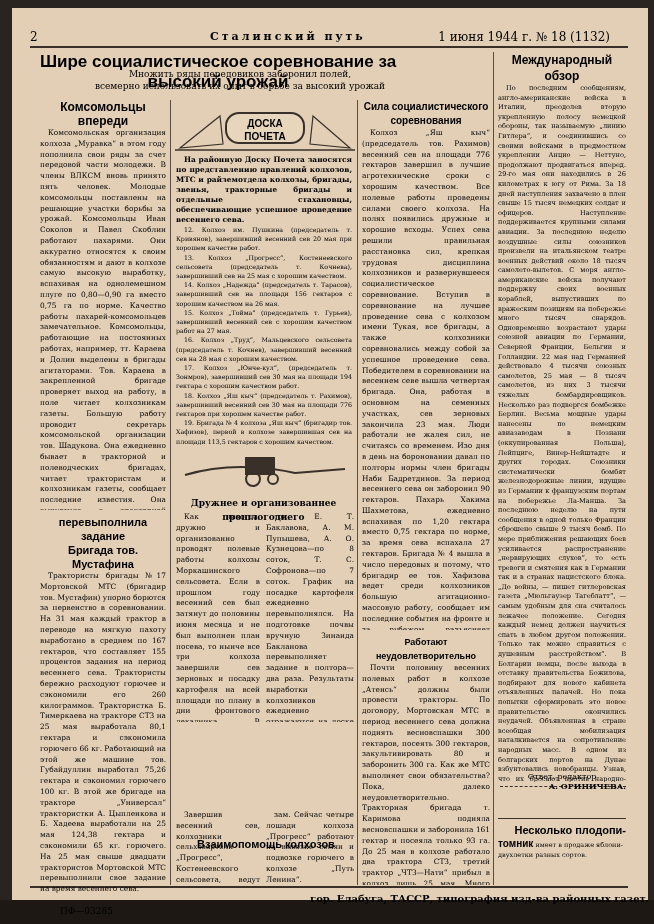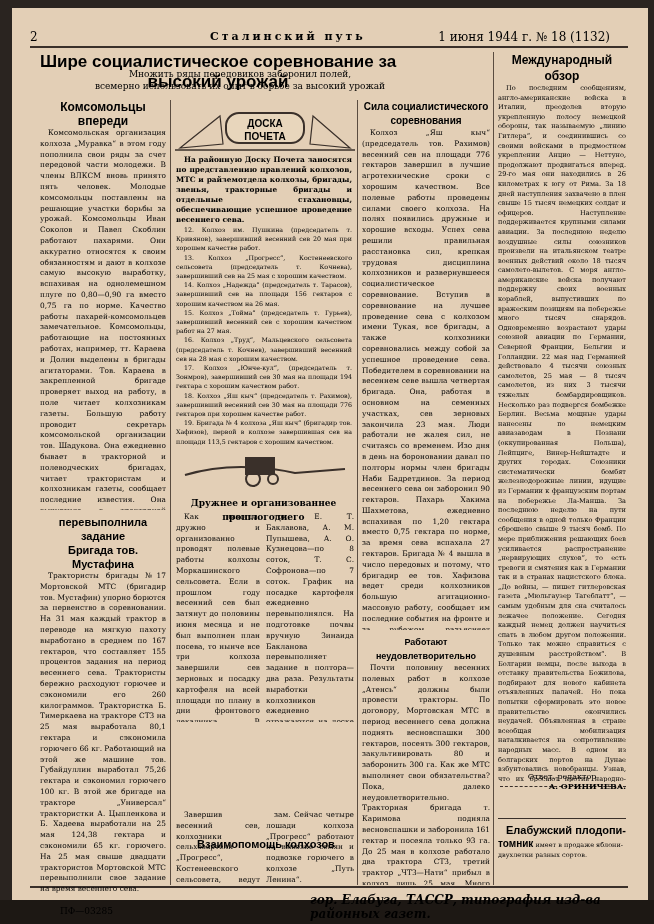--- a/index.html
+++ b/index.html
@@ -16,21 +16,21 @@
   .vline{position:absolute;border-left:1px solid #5a4c40;}
   .col{position:absolute;font-size:7.4px;line-height:10.8px;text-align:justify;overflow:hidden;}
   .col p{margin:0;text-indent:8px;}
   .h{font-family:"Liberation Sans",sans-serif;font-weight:bold;text-align:center;line-height:14px;}
   .sig{text-align:right;font-weight:bold;font-size:8px;}
   .doska{position:absolute;left:175px;top:108px;width:180px;height:44px;}
   .doska .plate{position:absolute;left:50px;top:4px;width:80px;height:32px;border:2px solid #3a302a;border-radius:14px;background:#e8d6bc;text-align:center;font-family:"Liberation Sans",sans-serif;font-weight:bold;font-size:10px;line-height:13px;padding-top:3px;box-sizing:border-box;}
   .tractor-art{position:absolute;left:175px;top:445px;width:180px;height:50px;}
   .dashed{border-top:1px dashed #3a302a;}
   .footer-left{position:absolute;left:60px;top:906px;font-size:9px;}
-  .footer-right{position:absolute;left:310px;top:893px;font-size:12px;font-weight:bold;font-style:italic;}
+  .footer-right{position:absolute;left:310px;top:893px;font-size:10px;font-weight:bold;}
 </style>
 </head>
 <body>
 
 <div class="paper"></div>
 <div class="paper-bottom"></div>
 
 <div class="masthead">
   <span class="pg">2</span>
   <span class="title">Сталинский путь</span>
@@ -143,19 +143,19 @@
   <p>По последним сообщениям, англо-американские войска в Италии, преодолев вторую укрепленную полосу немецкой обороны, так называемую „линию Гитлера“, и соединившись со своими войсками в предмостном укреплении Анцио — Неттуно, продолжают продвигаться вперед. 29-го мая они находились в 26 километрах к югу от Рима. За 18 дней наступления захвачено в плен свыше 15 тысяч немецких солдат и офицеров. Наступление поддерживается крупными силами авиации. За последнюю неделю воздушные силы союзников произвели на итальянском театре военных действий около 18 тысяч самолето-вылетов. С моря англо-американские войска получают поддержку своих военных кораблей, выпустивших по вражеским позициям на побережье много тысяч снарядов. Одновременно возрастают удары союзной авиации по Германии, Северной Франции, Бельгии и Голландии. 22 мая над Германией действовало 4 тысячи союзных самолетов, 25 мая — 8 тысяч самолетов, из них 3 тысячи тяжелых бомбардировщиков. Несколько раз подвергся бомбежке Берлин. Весьма мощные удары нанесены по немецким авиазаводам в Познани (оккупированная Польша), Лейпциге, Винер-Нейштадте и других городах. Союзники систематически бомбят железнодорожные линии, идущие из Германии к французским портам на побережье Ла-Манша. За последнюю неделю на пути сообщения в одной только Франции сброшено свыше 9 тысяч бомб. По мере приближения решающих боев усиливается распространение „нервирующих слухов“, то есть тревоги и смятения как в Германии так и в странах нацистского блока. „До войны, — пишет гитлеровская газета „Мюльгаузер Тагеблатт“, — самым удобным для сна считалось лежачее положение. Сегодня каждый немец должен научиться спать в любом другом положении. Только так можно справиться с душевным расстройством“. В Болгарии немцы, после выхода в отставку правительства Божилова, подбирают для нового кабинета отъявленных палачей. Но пока попытки сформировать это новое правительство окончились неудачей. Объявленная в стране всеобщая мобилизация наталкивается на сопротивление народных масс. В одном из болгарских портов на Дунае взбунтовались новобранцы. Узнав, что их бросают против народно-освободительной армии Югославии, они отказались грузиться на пароход. В последнее время целые взводы и даже роты болгарских войск в Югославии дезертируют и переходят на сторону армии Тито.</p>
 
 </div>
 <div class="dashed" style="position:absolute;left:500px;top:786px;width:126px;"></div>
 <div style="position:absolute;left:498px;top:772px;width:128px;font-size:8px;">
   <div style="text-align:center;">Ответ. редактор</div>
   <div style="text-align:right;font-weight:bold;">А. ОРИНИЧЕВА.</div>
 </div>
 <div class="rule" style="top:818px;left:498px;width:128px;border-top-width:1px;"></div>
 <div style="position:absolute;left:498px;top:823px;width:128px;font-size:6.5px;line-height:9px;">
-  <div class="h" style="font-size:11px;text-align:right;">Елабужский плодопи-</div>
+  <div class="h" style="font-size:11px;text-align:right;">Несколько плодопи-</div>
   <div class="h" style="font-size:10px;text-align:right;display:inline-block;">томник</div>
   <span>имеет в продаже яблони-двухлетки разных сортов.</span>
 </div>
 
 <div class="footer-left">ПФ—03285</div>
 <div class="footer-right">гор. Елабуга, ТАССР, типография изд-ва районных газет.</div>
 
 </body></html>

